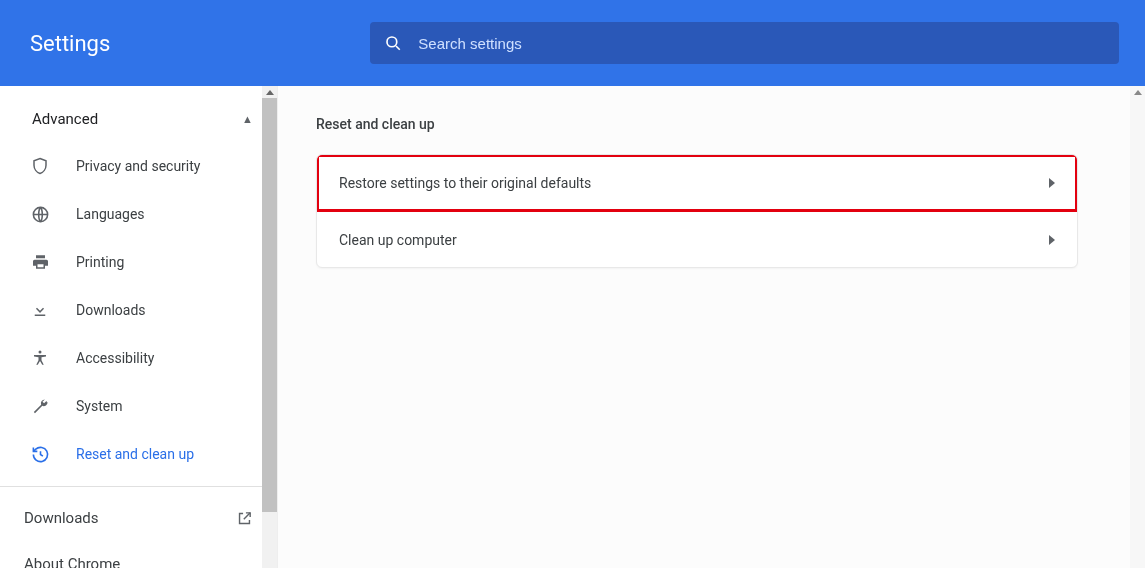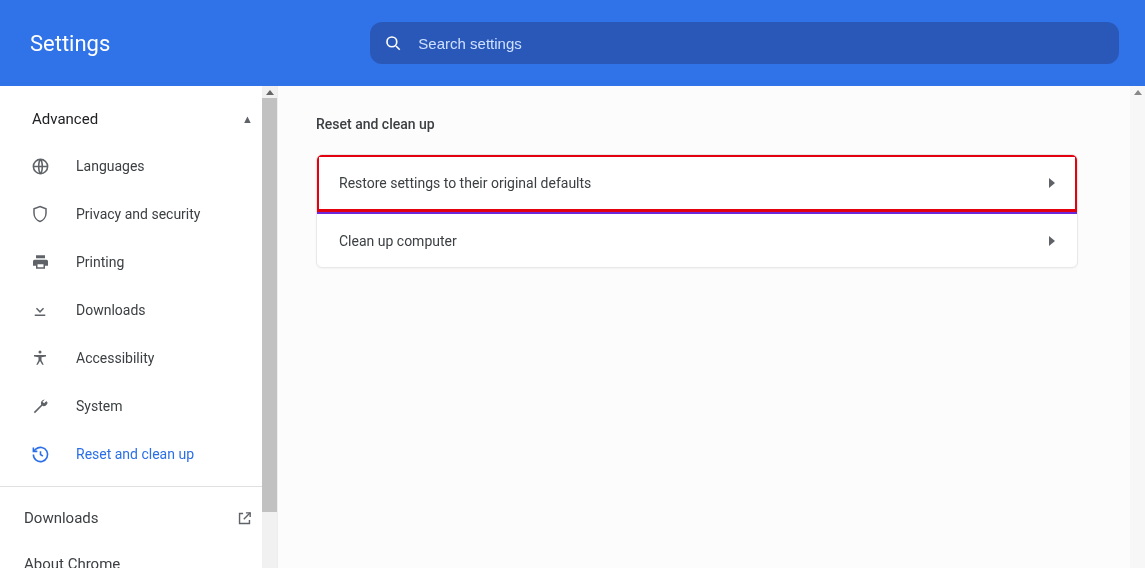--- a/index.html
+++ b/index.html
@@ -27,21 +27,21 @@
     font-size: 22px;
     font-weight: 400;
     flex-shrink: 0;
   }
   .search-wrap {
     flex: 1;
     max-width: 810px;
     margin-left: 200px;
     height: 42px;
     background: #2a58b8;
-    border-radius: 12px;
+    border-radius: 4px;
     display: flex;
     align-items: center;
     padding: 0 14px;
     margin-right: 10px;
   }
   .search-wrap .icon {
     color: #fff;
     display: flex;
     margin-right: 16px;
   }
@@ -195,21 +195,21 @@
   }
   .row {
     display:flex;
     align-items:center;
     justify-content:space-between;
     padding: 0 22px;
     height:56px;
     font-size:14px;
     color:#3c4043;
     cursor:pointer;
-    border-top:3px solid #6d28d9;
+    border-top:1px solid #6d28d9;
   }
   .row:first-child{ border-top:none; }
   .row .arrow-r{
     width:0;height:0;
     border-top:5px solid transparent;
     border-bottom:5px solid transparent;
     border-left:6px solid #5f6368;
   }
   .row.highlight{
     outline:3px solid #e3000f;
@@ -240,35 +240,35 @@
 
   <div class="sidebar">
 
     <div class="section-header">
       <span>Advanced</span>
       <span class="chev">▲</span>
     </div>
 
     <div class="nav-item">
       <span class="icon">
+        <svg width="18" height="20" viewBox="0 0 24 24" fill="none" stroke="#5f6368" stroke-width="2">
+          <path d="M12 2 L20 5 V11 C20 16 16.5 20.5 12 22 C7.5 20.5 4 16 4 11 V5 Z"></path>
+        </svg>
+      </span>
+      <span>Privacy and security</span>
+    </div>
+
+    <div class="nav-item">
+      <span class="icon">
         <svg width="19" height="19" viewBox="0 0 24 24" fill="none" stroke="#5f6368" stroke-width="2">
           <circle cx="12" cy="12" r="9"></circle>
           <path d="M3 12h18 M12 3c3 3 3 15 0 18 M12 3c-3 3-3 15 0 18"></path>
         </svg>
       </span>
       <span>Languages</span>
-    </div>
-
-    <div class="nav-item">
-      <span class="icon">
-        <svg width="18" height="20" viewBox="0 0 24 24" fill="none" stroke="#5f6368" stroke-width="2">
-          <path d="M12 2 L20 5 V11 C20 16 16.5 20.5 12 22 C7.5 20.5 4 16 4 11 V5 Z"></path>
-        </svg>
-      </span>
-      <span>Privacy and security</span>
     </div>
 
     <div class="nav-item">
       <span class="icon">
         <svg width="19" height="18" viewBox="0 0 24 24" fill="#5f6368">
           <path d="M6 3h12v4H6zM4 9h16a2 2 0 0 1 2 2v6h-4v4H6v-4H2v-6a2 2 0 0 1 2-2zm4 10h8v-4H8z"></path>
         </svg>
       </span>
       <span>Printing</span>
     </div>

